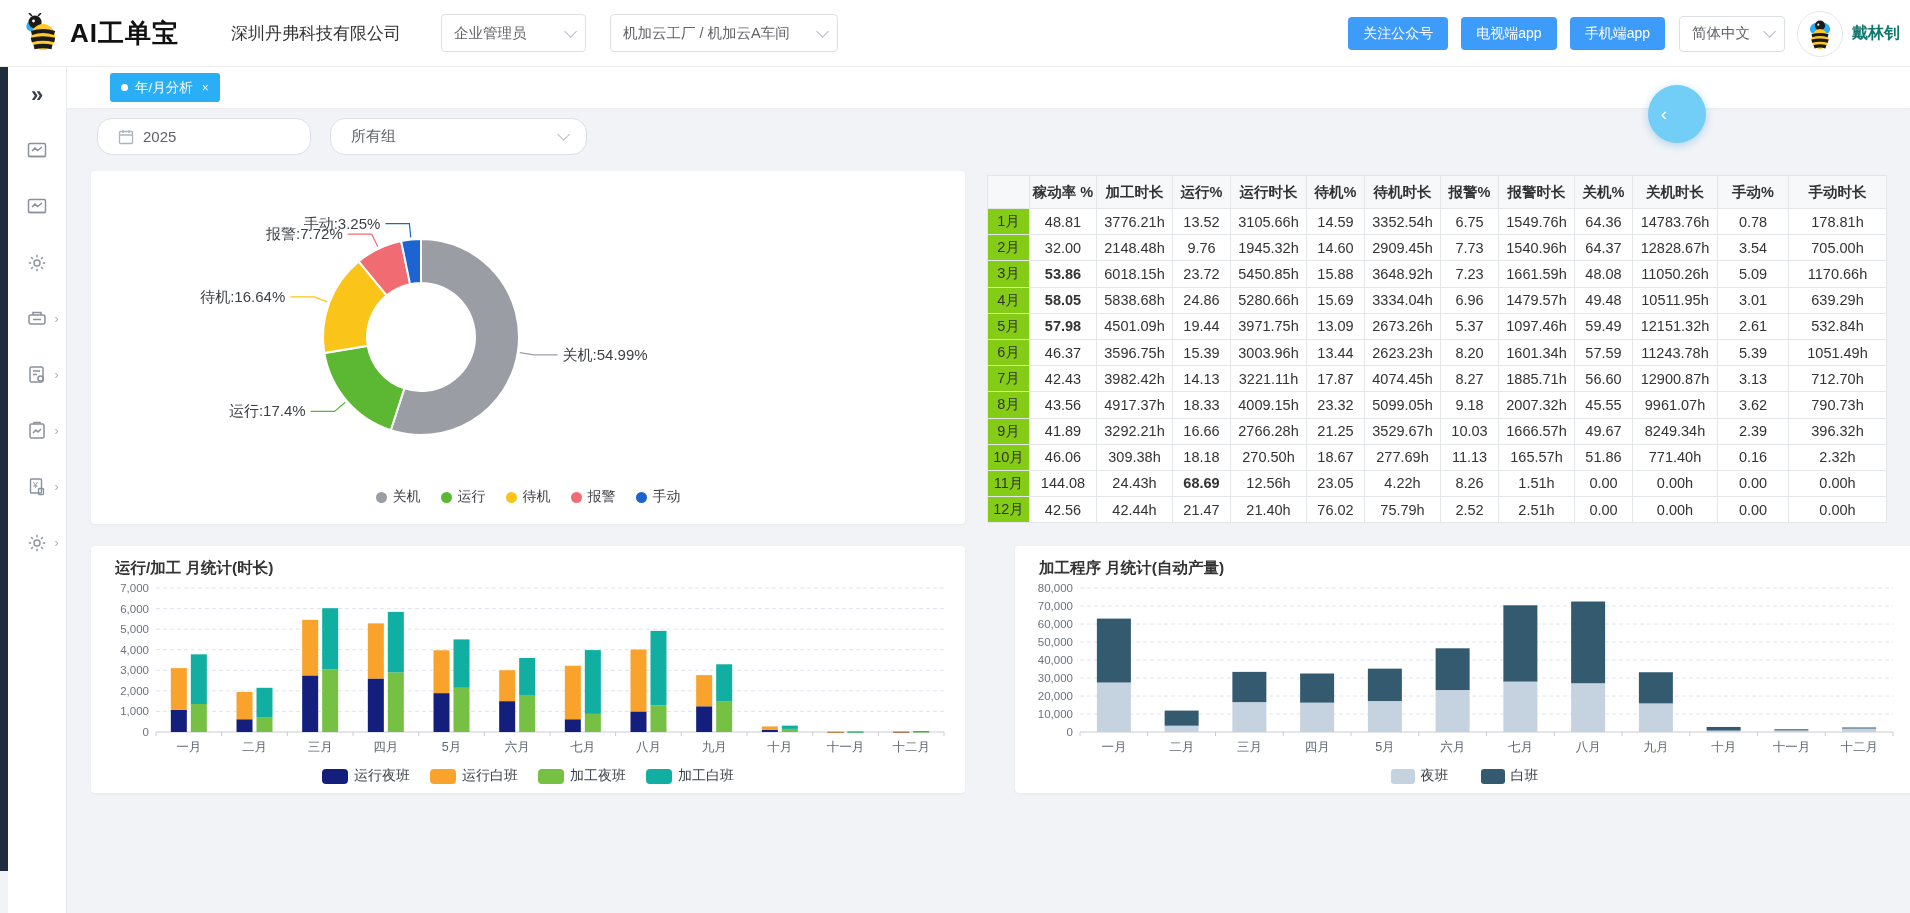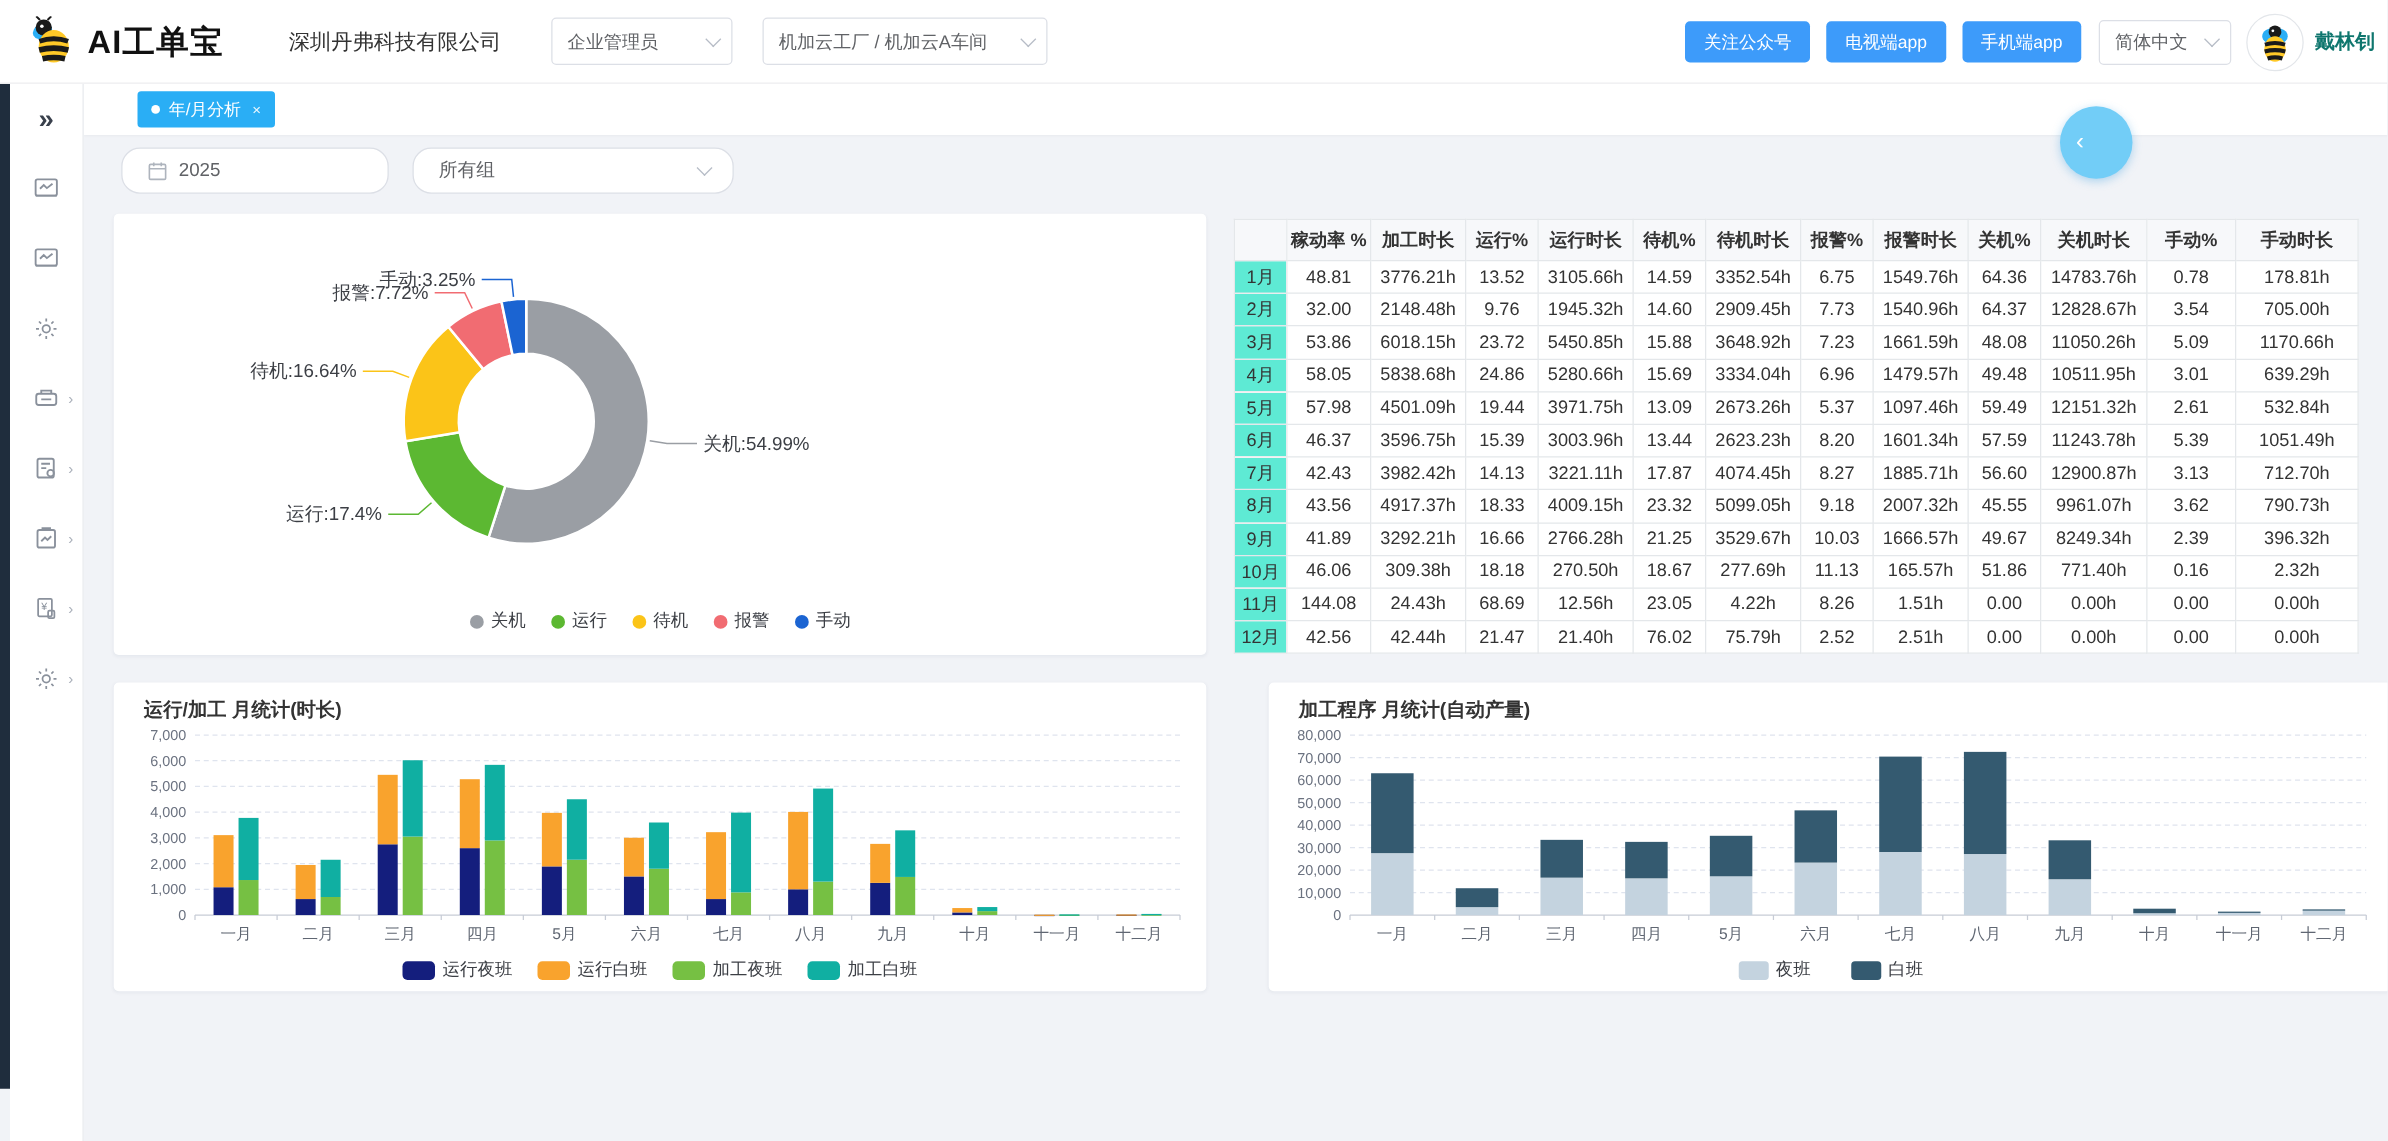--- a/index.html
+++ b/index.html
@@ -47,23 +47,23 @@
   .card-pie   { left:91px;  top:171px; width:874px; height:353px; }
   .card-bar1  { left:91px;  top:546px; width:874px; height:247px; }
   .card-bar2  { left:987px; top:546px; width:899px; height:247px;margin-left:28px; }
   .chart-title { position:absolute; left:24px; top:12px; font-size:15.5px; font-weight:bold; color:#333; }
 
   
   .table-wrap { position:absolute; left:987px; top:175px; width:900px; height:349px; }
   table.data { border-collapse:collapse; width:100%; table-layout:fixed; background:#fff; font-size:14.5px; }
   table.data th, table.data td { border:1px solid #e4e7ea; text-align:center; padding:0 2px; height:26.2px; color:#333; white-space:nowrap; overflow:hidden; }
   table.data th { background:#f7f8fa; font-weight:bold; height:33px; font-size:14.5px; }
-  td.mcol { background:#5eead4;margin-left:39px; }
+  td.mcol { background:#84cc16;margin-left:39px; }
   td.red   { color:#f56c6c; }
-  td.orange{ color:#eba55d; }
+  td.orange{ color:#eba55d;font-weight:bold; }
   td.green { color:#67c23a; }
   td.zero  { color:#c3c8d0; }
 
   
   .legend { position:absolute; left:0; right:0; display:flex; justify-content:center; align-items:center; gap:20px; }
   .legend-item { display:flex; align-items:center; gap:6px; font-size:14px; color:#3c3f45; cursor:pointer; }
   .sw-circle { width:11px; height:11px; border-radius:50%; }
   .sw-rect { width:26px; height:15px; border-radius:4px; }
   .sw-rect2 { width:24px; height:15px; border-radius:3px; }
 

